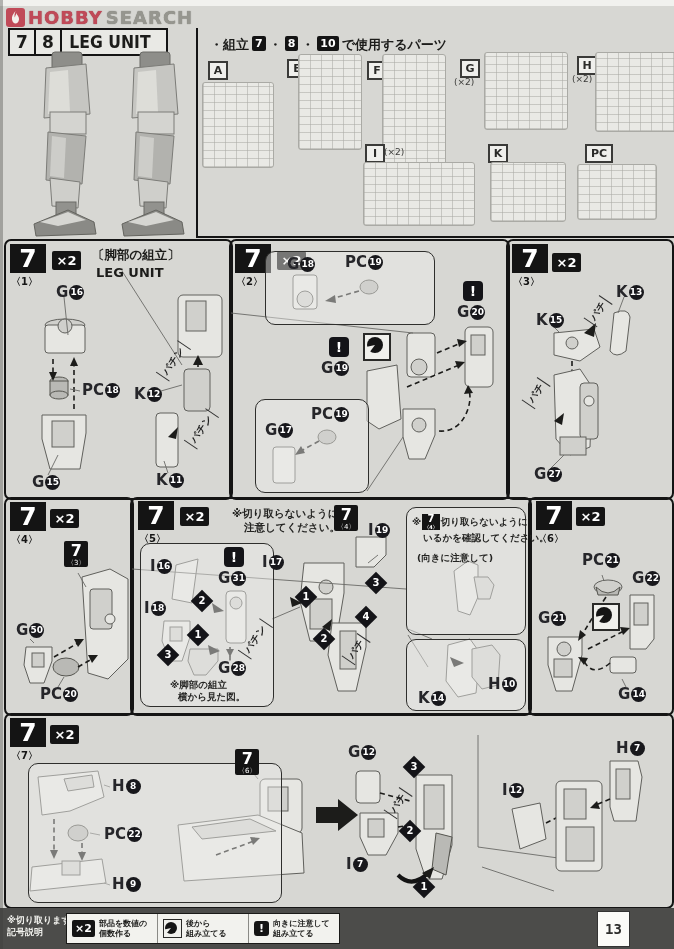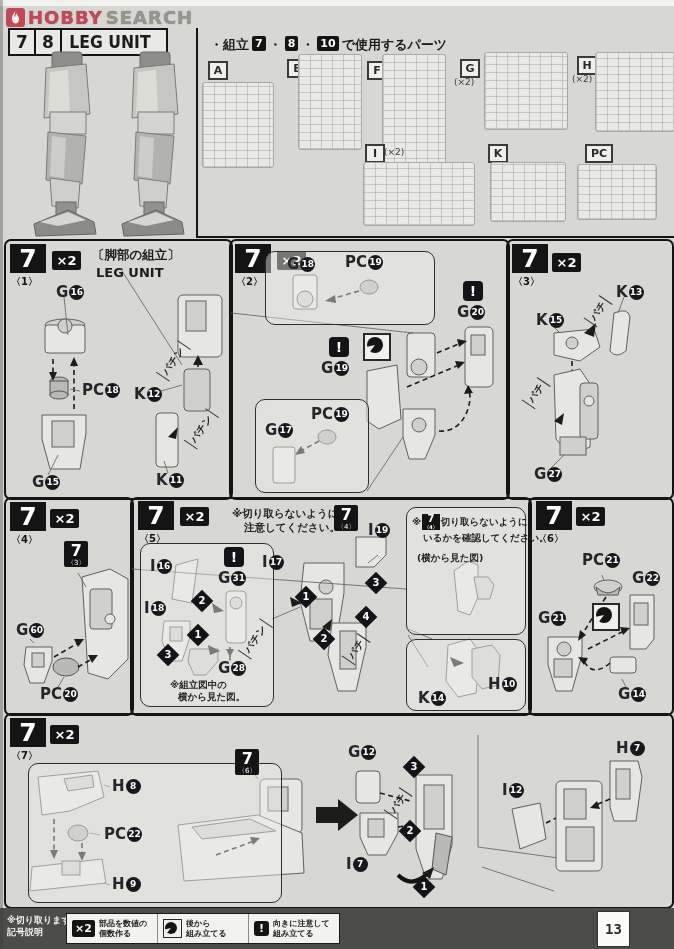--- a/index.html
+++ b/index.html
@@ -331,21 +331,21 @@
         <span>7</span>
       </div>
     <div class="ssub" style="left:5px;top:34px;">〈4〉</div>
     <div class="mult" style="left:44px;top:10px;">×2</div>
     <div class="refbadge" style="left:58px;top:42px;">
         <b>7</b>
         <i>〈3〉</i>
       </div>
     <div class="plabel" style="left:10px;top:122px;">
         <span>G</span>
-        <span class="pn">60</span>
+        <span class="pn">50</span>
       </div>
     <div class="plabel" style="left:34px;top:186px;">
         <span>PC</span>
         <span class="pn">20</span>
       </div>
   </div>
 
   <div class="panel" style="left:130px;top:497px;width:398px;height:215px;">
     <svg class="art" width="398" height="215">
       <polygon points="44,66 66,60 60,104 40,100" class="pt"></polygon>
@@ -413,21 +413,21 @@
         <b>1</b>
       </div>
     <div class="snap" style="left:104px;top:132px;">パチン</div>
     <div class="dia" style="left:28px;top:148px;">
         <b>3</b>
       </div>
     <div class="plabel" style="left:86px;top:160px;">
         <span>G</span>
         <span class="pn">28</span>
       </div>
-    <div class="note10" style="left:38px;top:180px;">※組立図中の</div>
+    <div class="note10" style="left:38px;top:180px;">※脚部の組立</div>
     <div class="note10" style="left:46px;top:192px;">横から見た図。</div>
     <div class="plabel" style="left:130px;top:54px;">
         <span>I</span>
         <span class="pn">17</span>
       </div>
     <div class="dia" style="left:166px;top:90px;">
         <b>1</b>
       </div>
     <div class="dia" style="left:184px;top:132px;">
         <b>2</b>
@@ -435,21 +435,21 @@
     <div class="dia" style="left:236px;top:76px;">
         <b>3</b>
       </div>
     <div class="dia" style="left:226px;top:110px;">
         <b>4</b>
       </div>
     <div class="snap" style="left:210px;top:142px;">パチ</div>
     <div class="ibox" style="left:274px;top:8px;width:118px;height:126px;">
       <div class="note10" style="left:5px;top:6px;"><span>※</span><span class="miniref"><b>7</b><i>〈4〉</i></span><span>切り取らないように</span></div>
       <div class="note10" style="left:16px;top:24px;">いるかを確認してください。</div>
-      <div class="note10" style="left:10px;top:44px;">(横から見た図)</div>
+      <div class="note10" style="left:10px;top:44px;">(向きに注意して)</div>
     </div>
     <div class="ibox" style="left:274px;top:140px;width:118px;height:70px;"></div>
     <div class="plabel" style="left:286px;top:190px;">
         <span>K</span>
         <span class="pn">14</span>
       </div>
     <div class="plabel" style="left:356px;top:176px;">
         <span>H</span>
         <span class="pn">10</span>
       </div>

